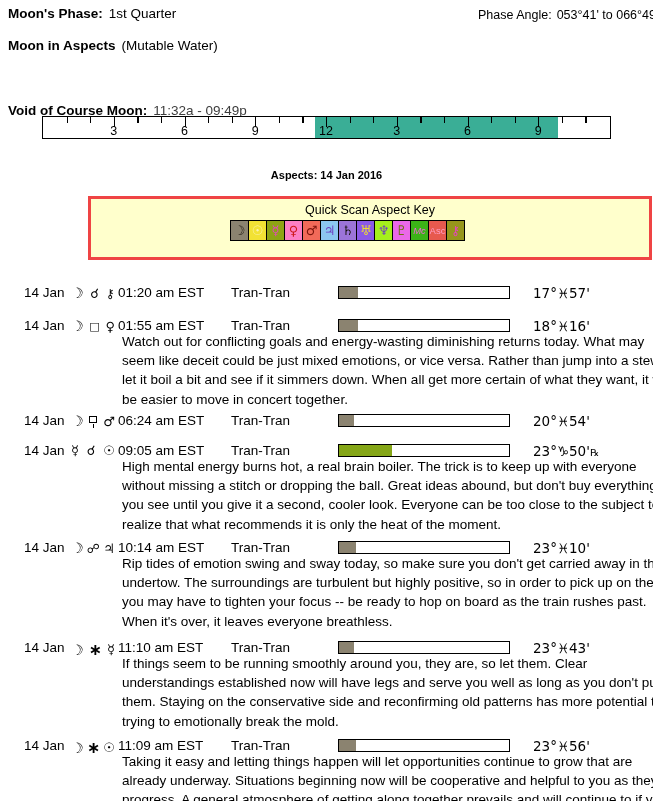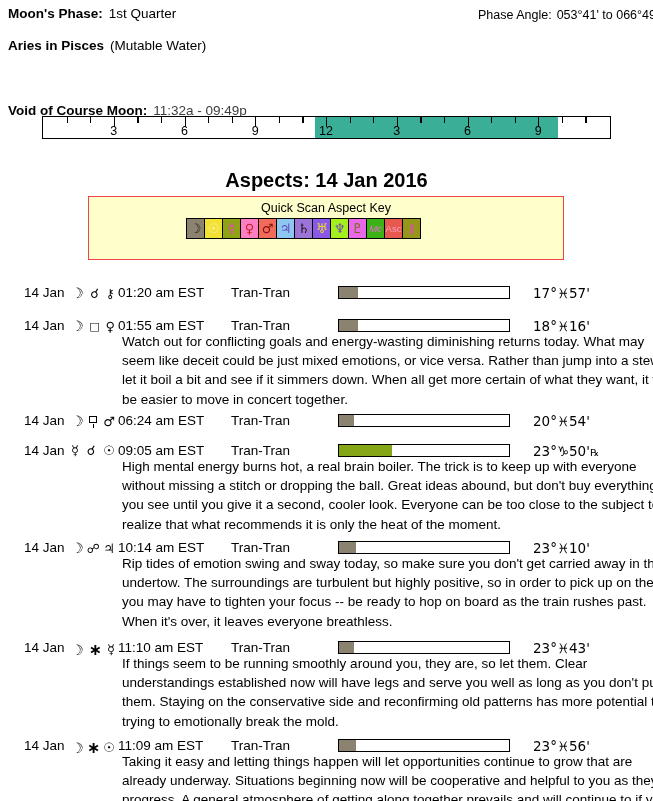--- a/index.html
+++ b/index.html
@@ -17,25 +17,25 @@
   
   #ruler{position:absolute;left:42px;top:116px;width:569px;height:23px;
          border:1.5px solid #000;background:#fff;box-sizing:border-box;}
   #ruler .band{position:absolute;top:0;bottom:0;background:#3AAE96;}
   #ruler .tick{position:absolute;top:0;width:1.2px;background:#000;}
   #ruler .rlabel{position:absolute;bottom:0px;width:18px;margin-left:-9px;text-align:center;
                  font-size:12.5px;line-height:13px;}
 
   
   #aspects-title{position:absolute;top:169px;left:0;width:100%;text-align:center;
-                 font-size:20px;font-weight:bold;}
-
-  
-  #key-box{position:absolute;left:88px;top:196px;width:476px;height:64px;
-           background:#FFFFCC;border:1px solid #ef4444;box-sizing:border-box;}
+                 font-size:11px;font-weight:bold;}
+
+  
+  #key-box{position:absolute;left:88px;top:196px;width:564px;height:64px;
+           background:#FFFFCC;border:3px solid #ef4444;box-sizing:border-box;}
   #key-box .ktitle{text-align:center;font-size:12.5px;margin-top:4px;}
   #key-box .ksub{text-align:center;font-size:12.3px;margin-top:1px;}
   #key-strip{display:flex;justify-content:center;margin-top:3px;position:relative;left:-22px;}
   .key-cell{width:17px;height:19px;border:1px solid #000;margin-left:-1px;
             display:flex;align-items:center;justify-content:center;
             font-family:"DejaVu Sans",sans-serif;font-size:13px;line-height:1;}
   .key-cell.textcell{font-size:9.5px;font-family:"Liberation Sans",sans-serif;}
 
   
   .arow{position:absolute;left:16px;width:653px;height:17px;font-size:13.5px;}
@@ -65,21 +65,21 @@
 
 <div class="page">
 
   <div class="hline" style="top:6px;">
     <span class="b">Moon's Phase:</span><span class="val">1st Quarter</span>
   </div>
   <div id="phase-angle">
     <span>Phase Angle:</span><span class="val">053°41' to 066°49'</span>
   </div>
   <div class="hline" style="top:38px;">
-    <span class="b">Aries in Pisces</span><span class="val">(Mutable Water)</span>
+    <span class="b">Moon in Aspects</span><span class="val">(Mutable Water)</span>
   </div>
   <div class="hline" id="voc-line" style="top:103px;">
     <span class="b">Void of Course Moon:</span><span class="val">11:32a - 09:49p</span>
   </div>
 
   <div id="ruler">
       <div class="band" style="left: 271.987px; width: 242.531px; background: rgb(58, 174, 150);"></div>
       <div class="tick" style="left: 23.5833px; height: 6px;"></div>
       <div class="tick" style="left: 47.1667px; height: 6px;"></div>
       <div class="tick" style="left: 70.75px; height: 9.5px;"></div>

